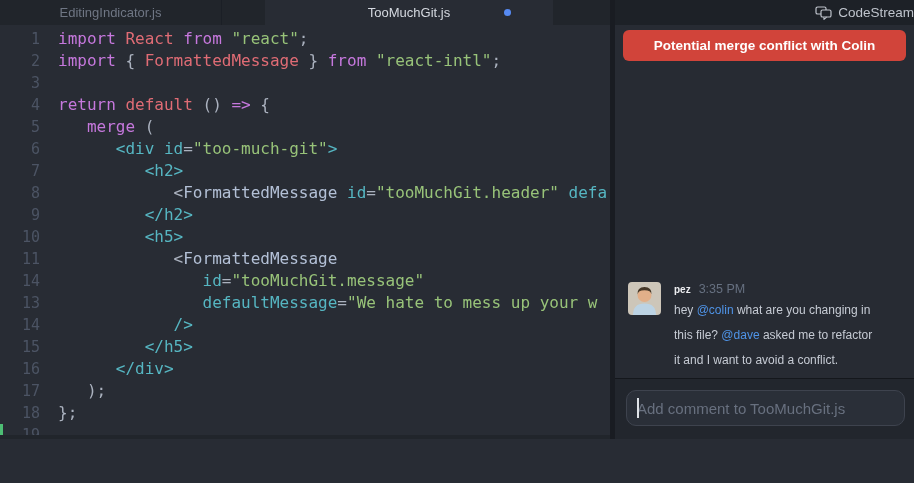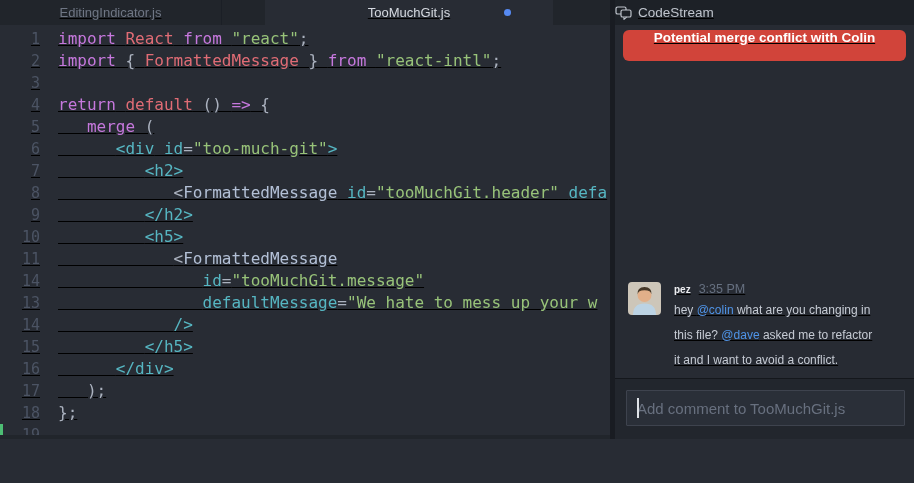--- a/index.html
+++ b/index.html
@@ -1,18 +1,18 @@
 <!DOCTYPE html>
 <html><head>
 <meta charset="utf-8">
 <style>
   * { margin:0; padding:0; box-sizing:border-box; }
   html,body { width:914px; height:483px; overflow:hidden; background:#282c34;
               font-family:"Liberation Sans", sans-serif; }
-  .app { display:flex; width:914px; height:439px;text-decoration:underline; }
+  .app { display:flex; width:914px; height:439px; }
 
   
   .editor-col { width:610px; flex-shrink:0; display:flex; flex-direction:column;
                 background:#282c34; position:relative; }
   .tabbar { height:25px; background:#21252b; display:flex; flex-shrink:0; }
   .tab { display:flex; align-items:center; justify-content:center; font-size:13px; cursor:pointer; }
   .tab-inactive { width:222px; color:#6f7684; background:#21252b; border-right:1px solid #1b1f26; }
   .tab-active { width:288px; margin-left:43px; background:#282c34; color:#d5d9e0; position:relative; }
   .mod-dot { position:absolute; right:42px; top:9px; width:7px; height:7px;
              border-radius:50%; background:#568af2; }
@@ -33,38 +33,38 @@
   .tk-comp{ color:#b3c0d6; }
   .tk-pl  { color:#abb2bf; }
   .editor-bottom { position:absolute; left:0; right:0; bottom:0; height:4px; background:#21252b; }
 
   
   .vdivider { width:5px; flex-shrink:0; background:#191c22; }
 
   
   .panel { width:299px; flex-shrink:0; display:flex; flex-direction:column; background:#272b33; }
   .panel-header { height:25px; flex-shrink:0; background:#1d2127; display:flex;
-                  align-items:center; justify-content:flex-start; gap:6px;
+                  align-items:center; justify-content:flex-end; gap:6px;
                   color:#bfc4cc; font-size:13.5px; }
   .banner { margin:5px 8px 0; height:31px; flex-shrink:0; background:#d1443a; border-radius:6px;
             color:#ffffff; font-weight:bold; font-size:13.5px; display:flex;
-            justify-content:center; cursor:pointer; }
+            align-items:center; justify-content:center; cursor:pointer; }
   .spacer { flex:1; }
   .message { display:flex; gap:13px; padding:0 12px 0 13px; margin-bottom:5px; }
   .avatar { width:33px; height:33px; border-radius:4px; overflow:hidden; flex-shrink:0; }
   .msg-body { flex:1; min-width:0; }
   .msg-head { display:flex; align-items:baseline; gap:8px; margin-bottom:2px; }
   .msg-author { color:#ecedf0; font-weight:bold; font-size:10px; }
   .msg-time { color:#667080; font-size:12.5px;text-align:right; }
   .msg-line { color:#c6cbd4; font-size:12px; line-height:25px; }
   .mention { color:#4f94e8; cursor:pointer; }
   .hdivider { height:1px; flex-shrink:0; background:#14171c; }
   .input-area { height:60px; flex-shrink:0; background:#22262d; position:relative; }
   .comment-input { position:absolute; left:11px; right:9px; top:11px; height:36px;
-                   background:#2a2f38; border:1px solid #3e434e; border-radius:1px;
+                   background:#2a2f38; border:1px solid #3e434e; border-radius:10px;
                    color:#d0d4db; font-size:15px; padding:15px 10px; outline:none;
                    font-family:"Liberation Sans", sans-serif; }
   .comment-input::placeholder { color:#68707f; }
   .fake-caret { position:absolute; left:22px; top:19px; width:1.5px; height:20px;
                 background:#dfe3e8; pointer-events:none; }
 </style>
 </head>
 <body>
 
 <div class="app">

